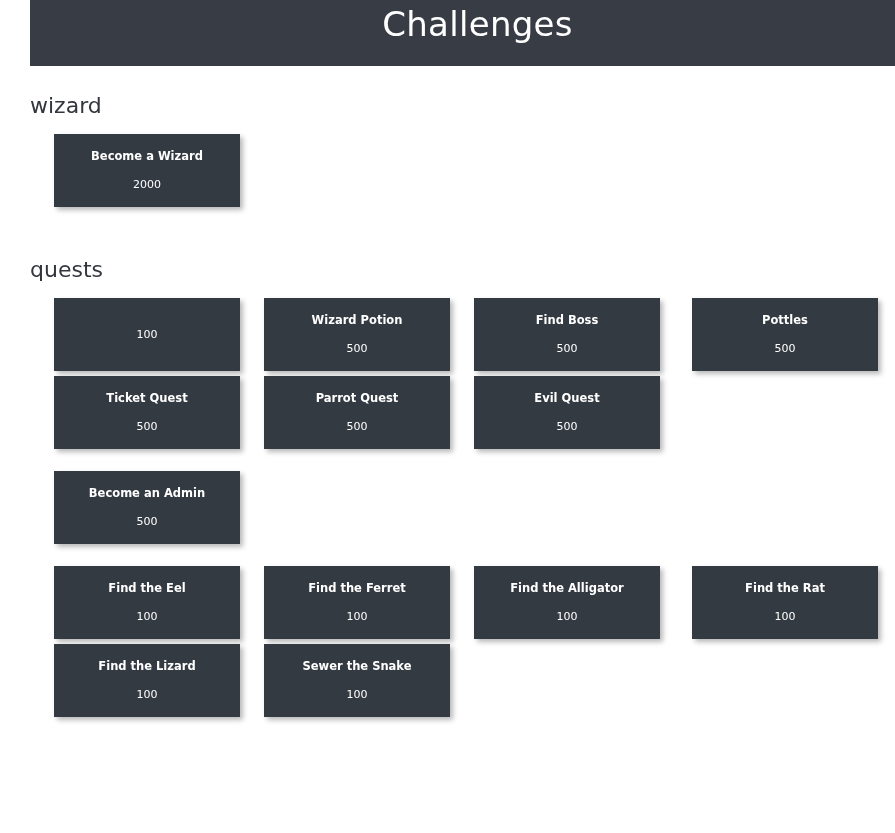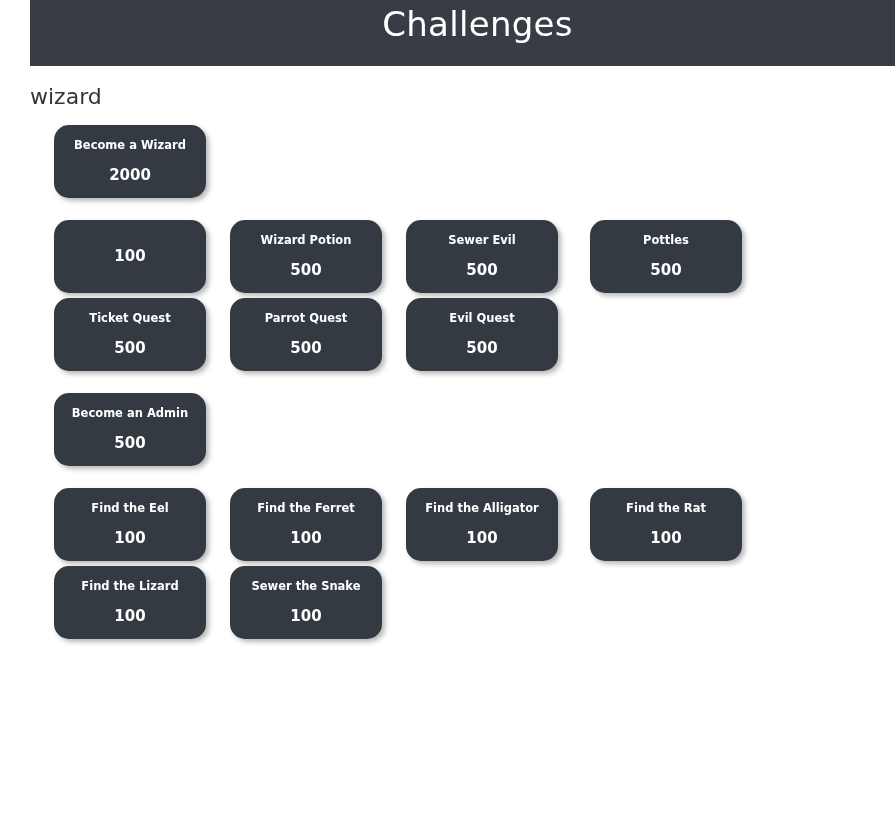--- a/index.html
+++ b/index.html
@@ -45,64 +45,63 @@
   .section-title {
     font-family: "DejaVu Sans", sans-serif;
     font-size: 22px;
     font-weight: 400;
     color: #33373d;
     padding-left: 30px;
     line-height: 1;
   }
 
   
-  .section.wizard  .section-title  { padding-top: 20px; }
+  .section.wizard  .section-title  { padding-top: 29px; }
   .section.quests  .section-title  { padding-top: 47px; }
   .section.admin   .section-title  { padding-top: 47px; }
   .section.explore .section-title  { padding-top: 47px; }
 
   .card-grid {
     display: flex;
     flex-wrap: wrap;
     padding-left: 54px;
     padding-top: 17px;
     width: 895px;
   }
 
   .card {
-    width: 152px;
+    width: 186px;
     height: 73px;
     background: #343a42;
     color: #ffffff;
     margin-right: 24px;
     margin-bottom: 5px;
     box-shadow: 3px 3px 5px rgba(0,0,0,0.28);
     display: flex;
     flex-direction: column;
     align-items: center;
     justify-content: center;
     cursor: pointer;
     user-select: none;
-    border-radius: 15px;
   }
   .card:nth-child(4n) { margin-right: 0; margin-left: 8px; }
 
   .card-title {
     font-family: "DejaVu Sans", sans-serif;
     font-size: 11.5px;
     font-weight: 700;
     line-height: 1;
     text-align: center;
     padding: 0 6px;
     margin-bottom: 16px;
   }
   .card-value {
     font-family: "DejaVu Sans", sans-serif;
-    font-size: 15px;
-    font-weight: 700;
+    font-size: 11px;
+    font-weight: 400;
     line-height: 1;
     text-align: right;
   }
 </style>
 </head>
 <body>
 
 <header class="page-header">
   <h1>Challenges</h1>
 </header>
@@ -113,30 +112,31 @@
     <div class="section-title">wizard</div>
     <div class="card-grid">
       <div class="card">
         <div class="card-title">Become a Wizard</div>
         <div class="card-value">2000</div>
       </div>
     </div>
   </section>
 
   <section class="section quests">
+    <div class="section-title">quests</div>
     <div class="card-grid">
       <div class="card">
         <div class="card-value">100</div>
       </div>
       <div class="card">
         <div class="card-title">Wizard Potion</div>
         <div class="card-value">500</div>
       </div>
       <div class="card">
-        <div class="card-title">Sewer Evil</div>
+        <div class="card-title">Find Boss</div>
         <div class="card-value">500</div>
       </div>
       <div class="card">
         <div class="card-title">Pottles</div>
         <div class="card-value">500</div>
       </div>
       <div class="card">
         <div class="card-title">Ticket Quest</div>
         <div class="card-value">500</div>
       </div>

